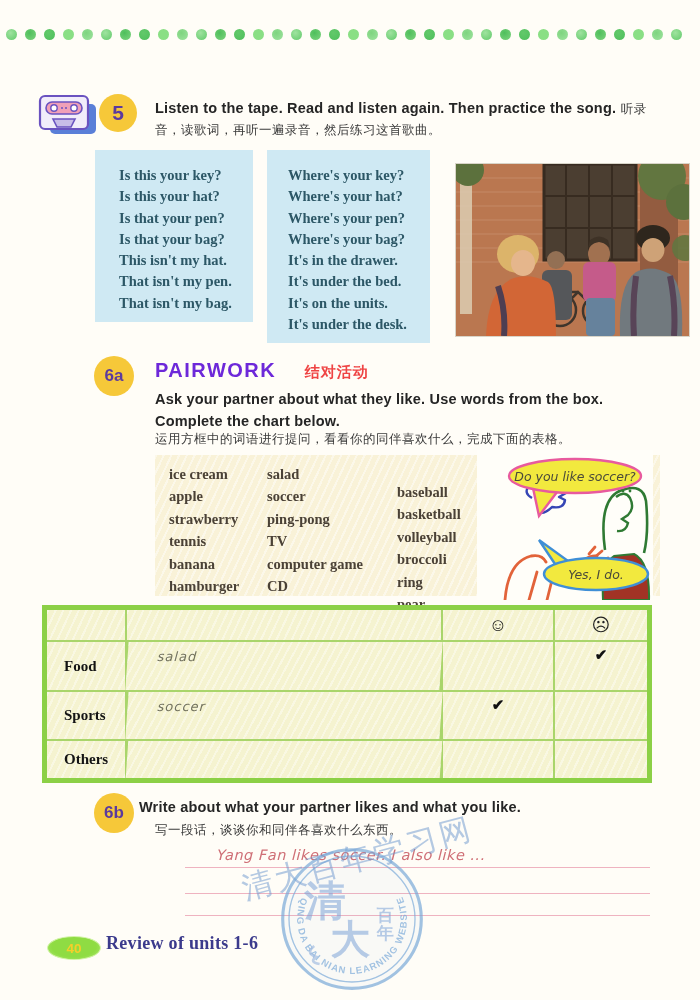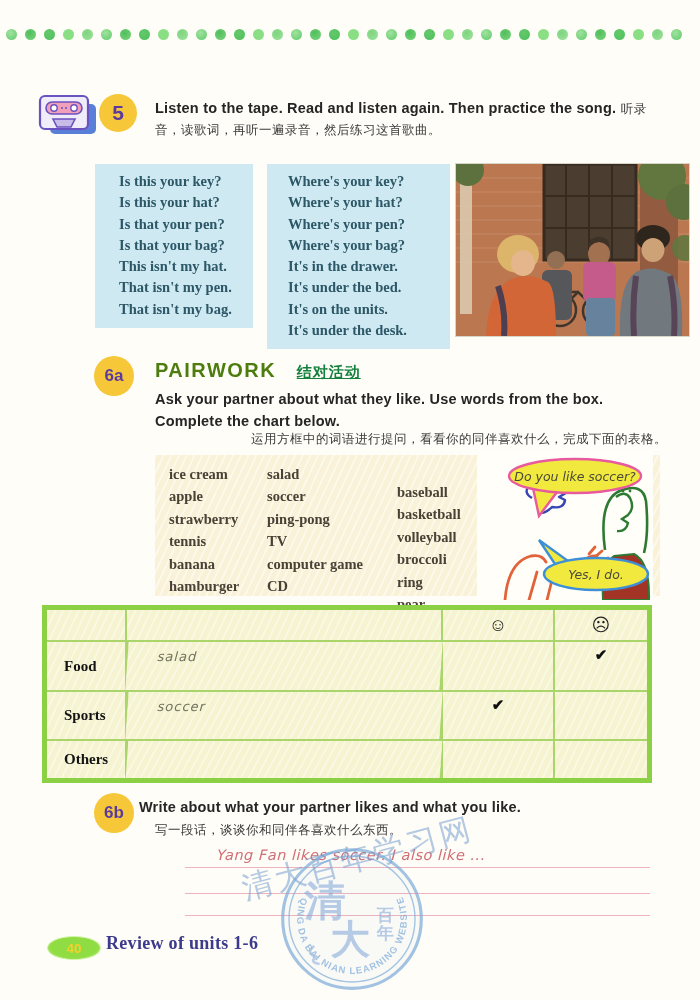--- a/index.html
+++ b/index.html
@@ -18,36 +18,36 @@
   #badge6a{left:94px;top:356px;width:40px;height:40px;font-size:17px;}
   #badge6b{left:94px;top:793px;width:40px;height:40px;font-size:17px;}
 
   .instr{color:#252525;font-weight:bold;font-size:14.5px;line-height:21.5px;letter-spacing:.2px;}
   .zh{color:#3a3a3a;font-weight:normal;font-size:12.5px;letter-spacing:.5px;}
 
   #s5-title{position:absolute;left:155px;top:98px;width:516px;}
   #s5-title .zh{font-size:12.5px;}
 
   
-  .bluebox{position:absolute;top:164px;background:#cfe9f3;padding:7px 0 8px 0;}
+  .bluebox{position:absolute;top:150px;background:#cfe9f3;padding:15px 0 8px 0;}
   #bluebox-left{left:95px;width:158px;}
-  #bluebox-right{left:267px;width:183px;}
+  #bluebox-right{left:267px;width:163px;}
   .dlg-row{font-family:"Liberation Serif",serif;font-weight:bold;color:#2c5766;
            font-size:14.5px;line-height:21.3px;padding-left:24px;white-space:nowrap;}
   #bluebox-right .dlg-row{padding-left:21px;}
 
   
   #photo{position:absolute;left:455px;top:163px;width:233px;height:172px;border:1px solid #d8d4c8;}
 
   
   #pairwork-heading{position:absolute;left:155px;top:359px;}
-  #pairwork-heading .en{color:#4d7c0f;font-size:20px;font-weight:bold;letter-spacing:1.5px;}
-  #pairwork-heading .zh-part{color:#15803d;font-size:15px;font-weight:bold;margin-left:16px;letter-spacing:1px;text-decoration:underline;}
+  #pairwork-heading .en{color:#6d28d9;font-size:20px;font-weight:bold;letter-spacing:1.5px;}
+  #pairwork-heading .zh-part{color:#ef4444;font-size:15px;font-weight:bold;margin-left:24px;letter-spacing:1px;}
   #s6a-instr{position:absolute;left:155px;top:389px;width:512px;}
-  #s6a-zh{position:absolute;left:155px;top:431px;width:512px;text-align:right;}
+  #s6a-zh{position:absolute;left:155px;top:431px;width:512px;}
 
   
   #wordbox{position:absolute;left:155px;top:455px;width:505px;height:141px;
            background:#f9f2d8;
            background-image:repeating-linear-gradient(115deg,rgba(255,255,255,.45) 0 2px,transparent 2px 7px);}
   .wcol{position:absolute;top:8px;}
   #wcol1{left:14px;} #wcol2{left:112px;} #wcol3{left:242px;margin-top:18px;}
   .wrow{font-family:"Liberation Serif",serif;font-weight:bold;color:#4a4136;
         font-size:14.5px;line-height:22.4px;white-space:nowrap;}
 

